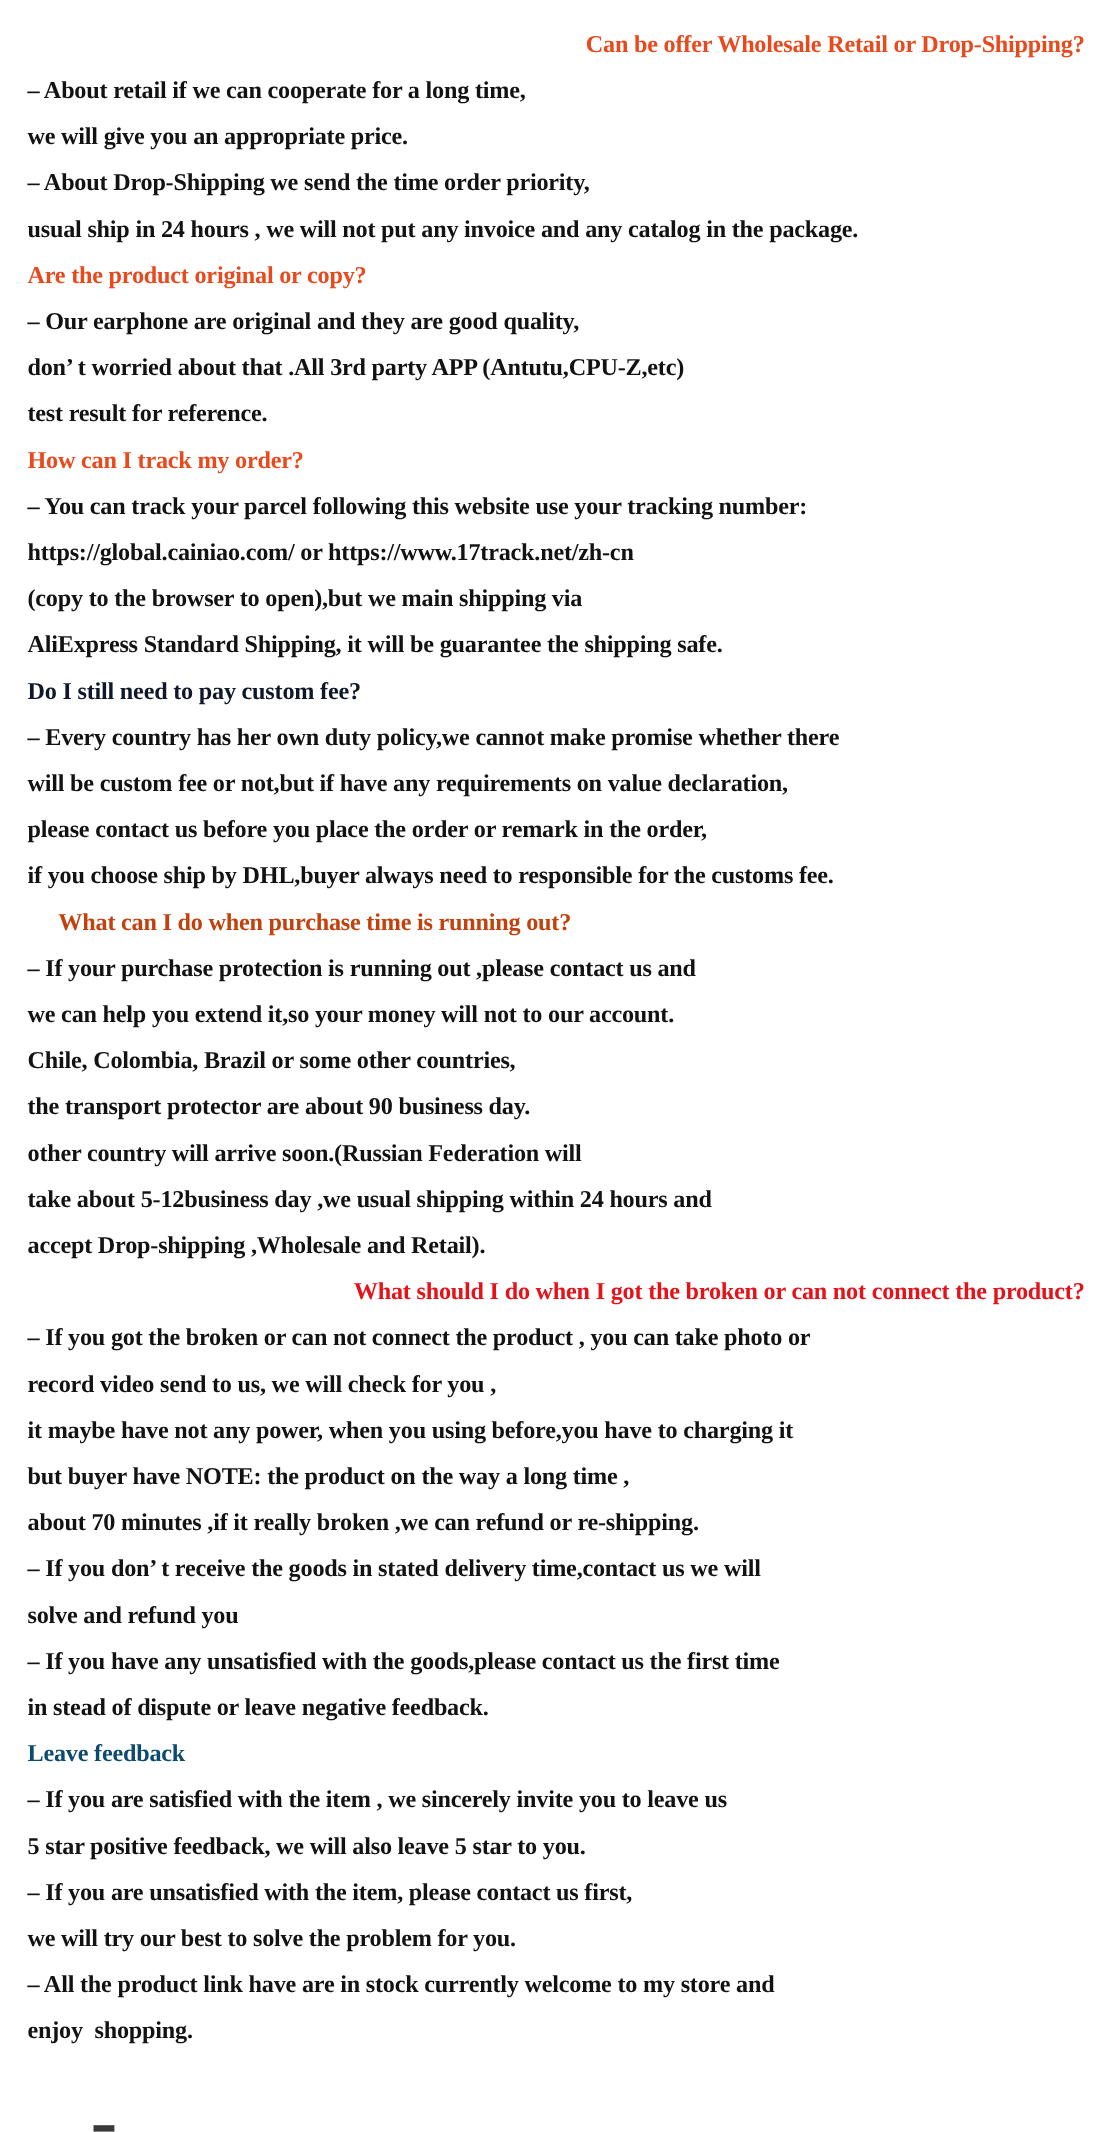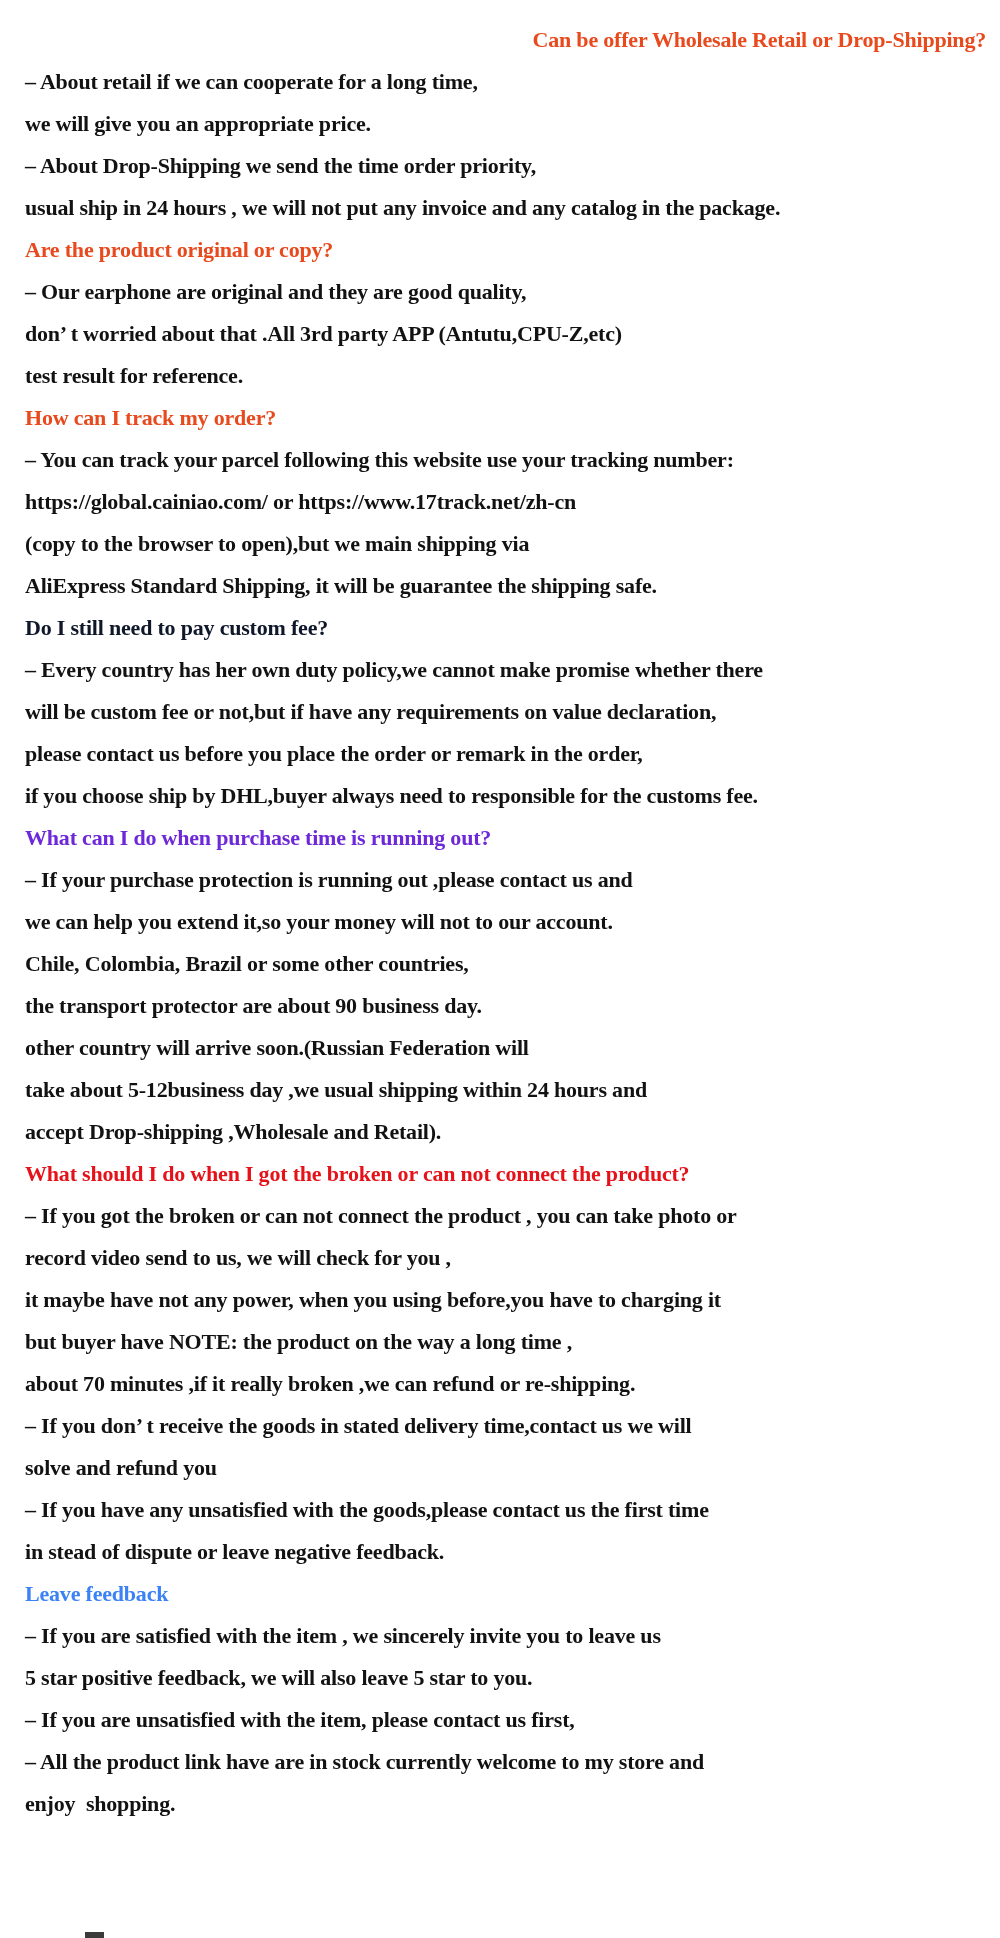--- a/index.html
+++ b/index.html
@@ -56,39 +56,40 @@
     <div class="line heading" style="color: rgb(232, 73, 29);">How can I track my order?</div>
     <div class="line body">– You can track your parcel following this website use your tracking number:</div>
     <div class="line body">https://global.cainiao.com/ or https://www.17track.net/zh-cn</div>
     <div class="line body">(copy to the browser to open),but we main shipping via</div>
     <div class="line body">AliExpress Standard Shipping, it will be guarantee the shipping safe.</div>
     <div class="line heading" style="color: #0f172a;">Do I still need to pay custom fee?</div>
     <div class="line body">– Every country has her own duty policy,we cannot make promise whether there</div>
     <div class="line body">will be custom fee or not,but if have any requirements on value declaration,</div>
     <div class="line body">please contact us before you place the order or remark in the order,</div>
     <div class="line body">if you choose ship by DHL,buyer always need to responsible for the customs fee.</div>
-    <div class="line heading" style="color: #6d28d9;">What can I do when purchase time is running out?</div>
+    <div class="line heading" style="color: #c2410c; margin-left: 28px;">What can I do when purchase time is running out?</div>
     <div class="line body">– If your purchase protection is running out ,please contact us and</div>
     <div class="line body">we can help you extend it,so your money will not to our account.</div>
     <div class="line body">Chile, Colombia, Brazil or some other countries,</div>
     <div class="line body">the transport protector are about 90 business day.</div>
     <div class="line body">other country will arrive soon.(Russian Federation will</div>
     <div class="line body">take about 5-12business day ,we usual shipping within 24 hours and</div>
     <div class="line body">accept Drop-shipping ,Wholesale and Retail).</div>
-    <div class="line heading" style="color: rgb(229, 18, 25);">What should I do when I got the broken or can not connect the product?</div>
+    <div class="line heading" style="color: rgb(229, 18, 25); text-align: right;">What should I do when I got the broken or can not connect the product?</div>
     <div class="line body">– If you got the broken or can not connect the product , you can take photo or</div>
     <div class="line body">record video send to us, we will check for you ,</div>
     <div class="line body">it maybe have not any power, when you using before,you have to charging it</div>
     <div class="line body">but buyer have NOTE: the product on the way a long time ,</div>
     <div class="line body">about 70 minutes ,if it really broken ,we can refund or re-shipping.</div>
     <div class="line body">– If you don’ t receive the goods in stated delivery time,contact us we will</div>
     <div class="line body">solve and refund you</div>
     <div class="line body">– If you have any unsatisfied with the goods,please contact us the first time</div>
     <div class="line body">in stead of dispute or leave negative feedback.</div>
-    <div class="line heading" style="color: #3b82f6;">Leave feedback</div>
+    <div class="line heading" style="color: #0c4a6e;">Leave feedback</div>
     <div class="line body">– If you are satisfied with the item , we sincerely invite you to leave us</div>
     <div class="line body">5 star positive feedback, we will also leave 5 star to you.</div>
     <div class="line body">– If you are unsatisfied with the item, please contact us first,</div>
+    <div class="line body">we will try our best to solve the problem for you.</div>
     <div class="line body">– All the product link have are in stock currently welcome to my store and</div>
     <div class="line body">enjoy  shopping.</div>
   </div>
 
 <div class="cutoff-artifact"></div>
 
 </body></html>

